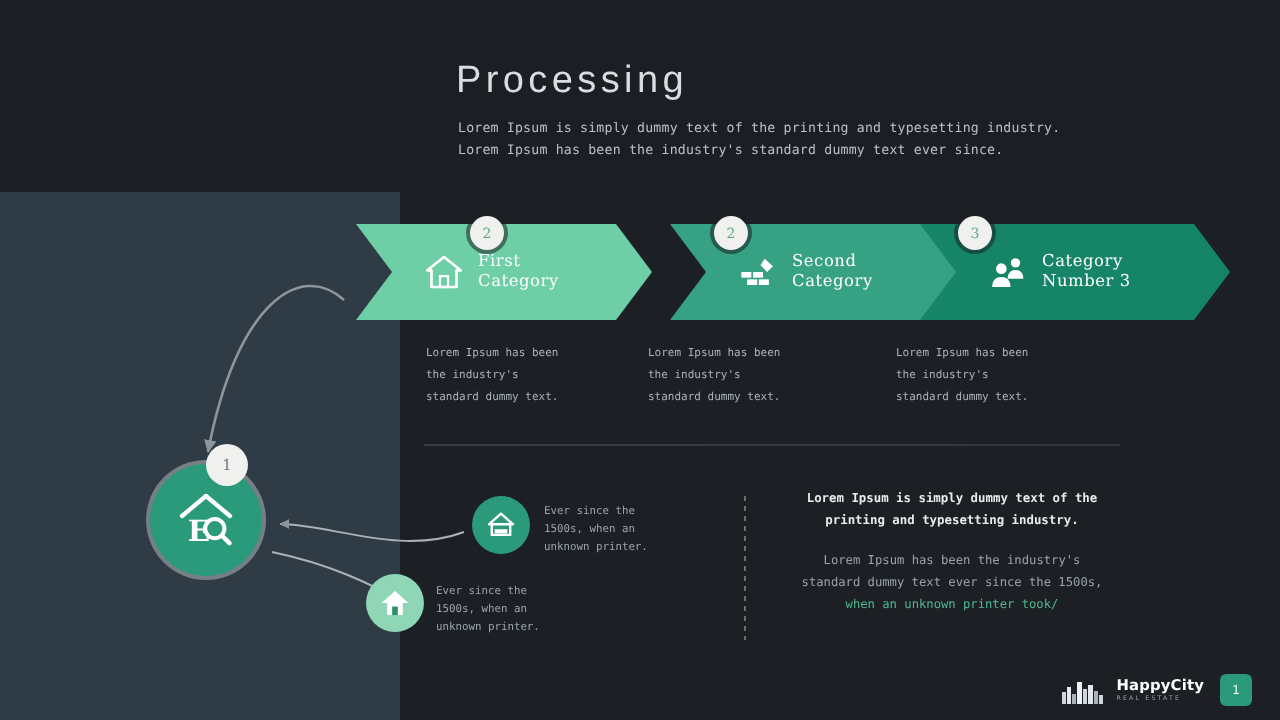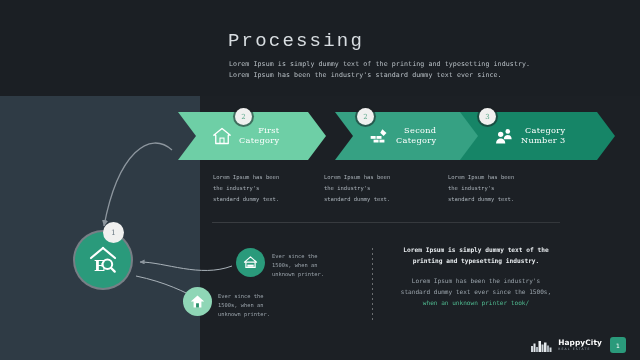--- a/index.html
+++ b/index.html
@@ -14,39 +14,39 @@
   
   .band-top{position:absolute;left:0;top:0;width:640px;height:96px;background:#1b1f24;}
 
   
   .left-panel{position:absolute;left:0;top:96px;width:200px;height:264px;background:#2f3b45;}
 
   
   .title{
     position:absolute;left:228px;top:30px;
     font-size:19px;letter-spacing:2.2px;color:#d8dde1;
-    font-family:Liberation Mono, monospace;font-weight:400;
+    font-family:Liberation Sans, sans-serif;font-weight:400;
   }
   .subtitle{
     position:absolute;left:229px;top:59px;width:330px;
     font-size:6.6px;line-height:11px;color:#b9c0c6;
     font-family:"DejaVu Sans Mono", monospace;letter-spacing:.1px;
   }
 
   
   .chev-row{position:absolute;left:178px;top:112px;height:48px;}
   .chev{
     position:absolute;top:0;height:48px;
     display:flex;align-items:center;
     color:#ffffff;
   }
   .chev .shape{
     position:absolute;inset:0;
   }
-  .chev-inner{position:relative;display:flex;align-items:center;gap:7px;padding-left:34px;text-align:right;}
+  .chev-inner{position:relative;display:flex;align-items:center;gap:7px;padding-left:34px;}
   .chev-ico{width:20px;height:20px;flex:0 0 auto;}
   .chev-label{
     font-size:8.2px;line-height:9.6px;color:#ffffff;
     font-family:"DejaVu Serif", serif;letter-spacing:.3px;white-space:pre-line;
   }
   .c1{left:0px;width:148px;}
   .c2{left:157px;width:150px;}
   .c3{left:282px;width:155px;}
 
   

